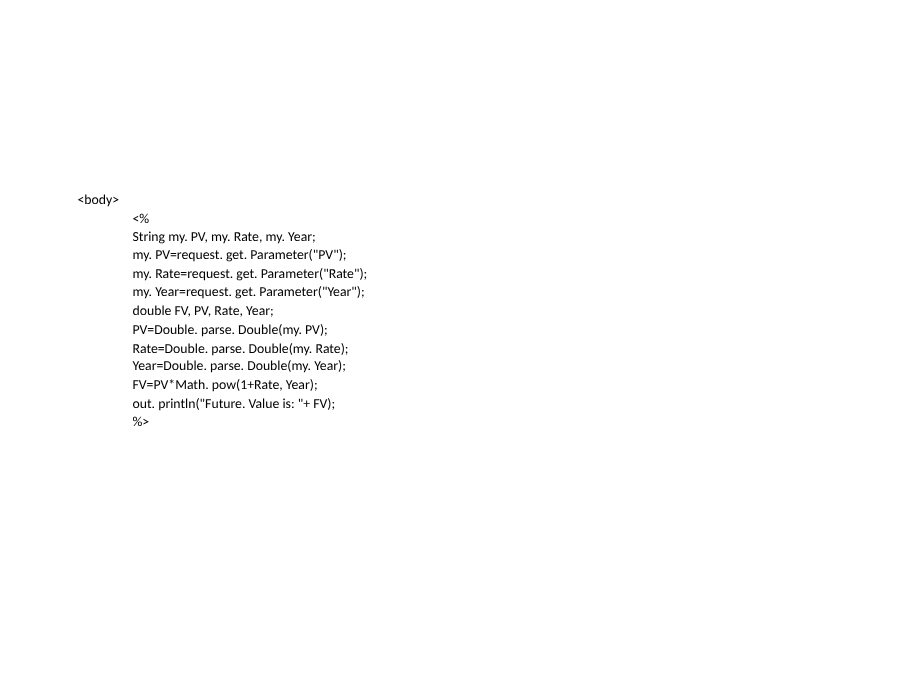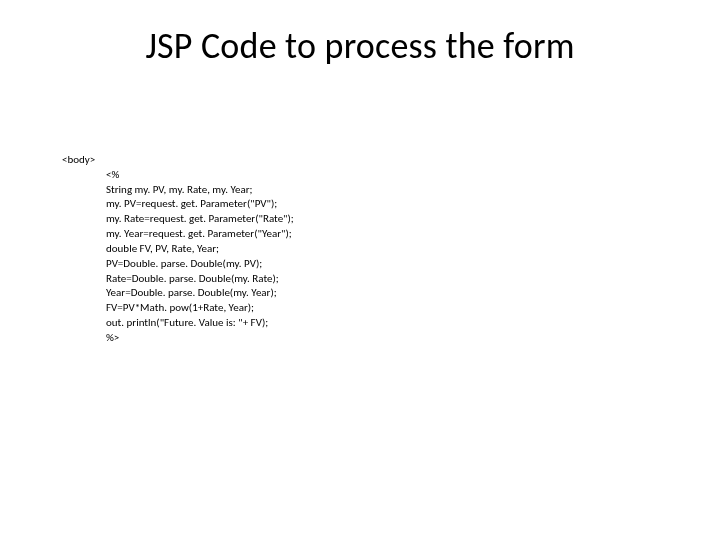--- a/index.html
+++ b/index.html
@@ -39,19 +39,18 @@
   }
   .indent {
     padding-left: 44px;
     display: block;
   }
 </style>
 </head>
 <body>
 
 <div class="slide">
-  <div class="title">JSP Code to process the form</div>
 
   <div class="code-block">
 <span>&lt;body&gt;</span>
 <span class="indent">&lt;%</span><span class="indent">String my. PV, my. Rate, my. Year;</span><span class="indent">my. PV=request. get. Parameter("PV");</span><span class="indent">my. Rate=request. get. Parameter("Rate");</span><span class="indent">my. Year=request. get. Parameter("Year");</span><span class="indent">double FV, PV, Rate, Year;</span><span class="indent">PV=Double. parse. Double(my. PV);</span><span class="indent">Rate=Double. parse. Double(my. Rate);</span><span class="indent">Year=Double. parse. Double(my. Year);</span><span class="indent">FV=PV*Math. pow(1+Rate, Year);</span><span class="indent">out. println("Future. Value is: "+ FV);</span><span class="indent">%&gt;</span>
   </div>
 </div>
 
 </body></html>

